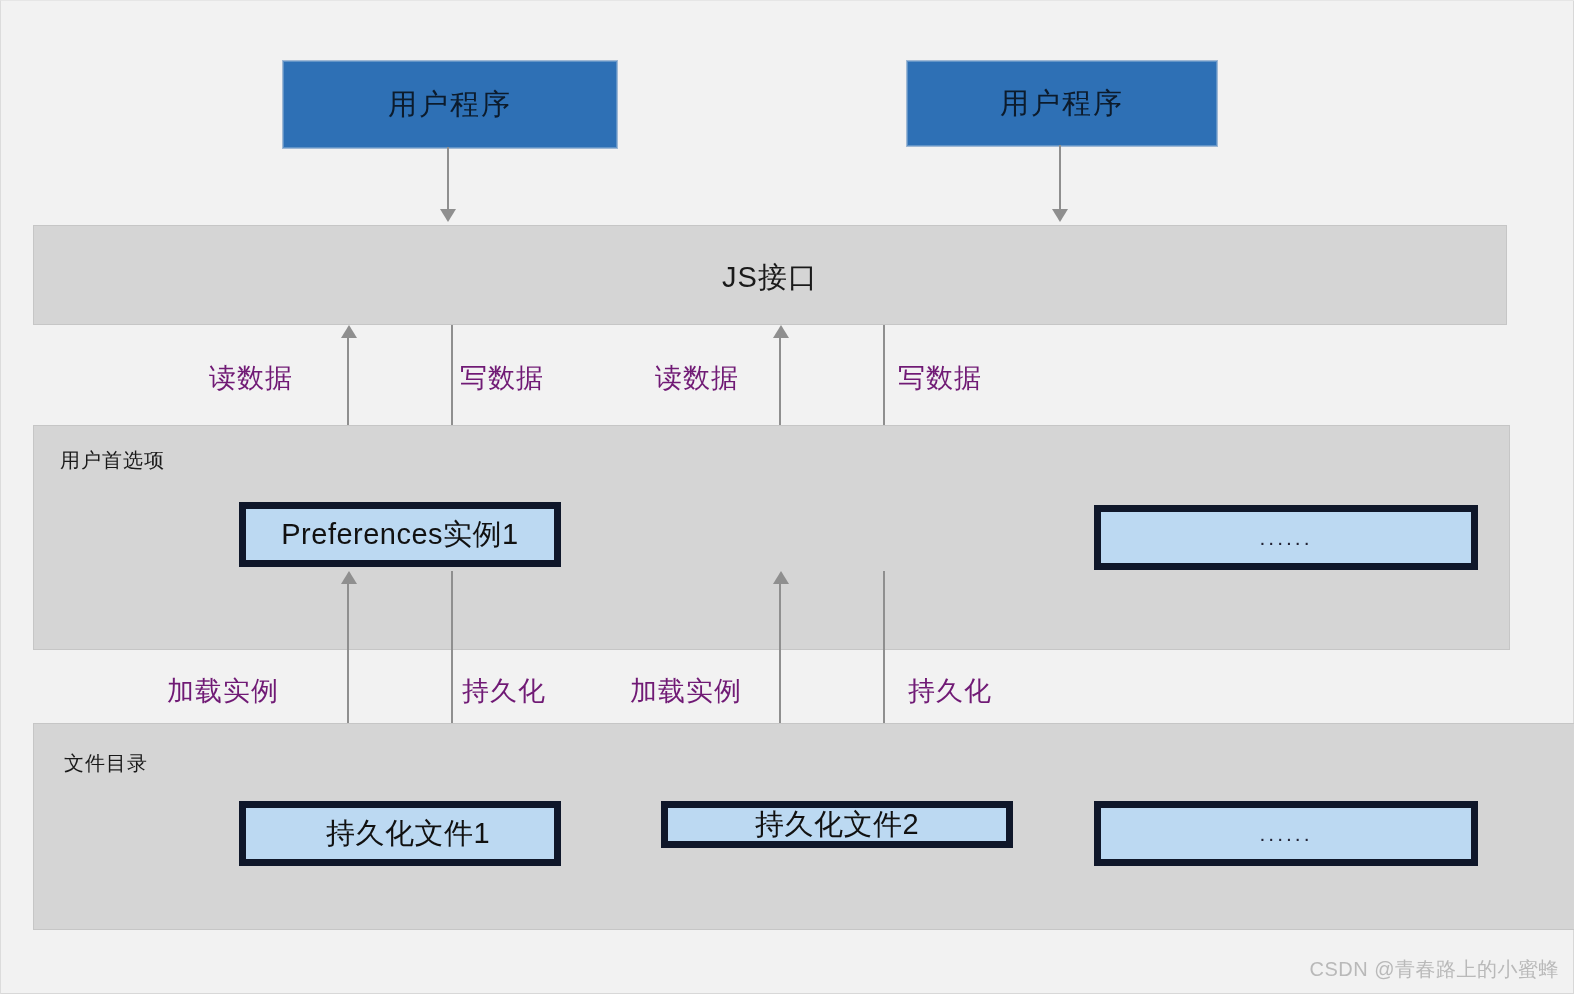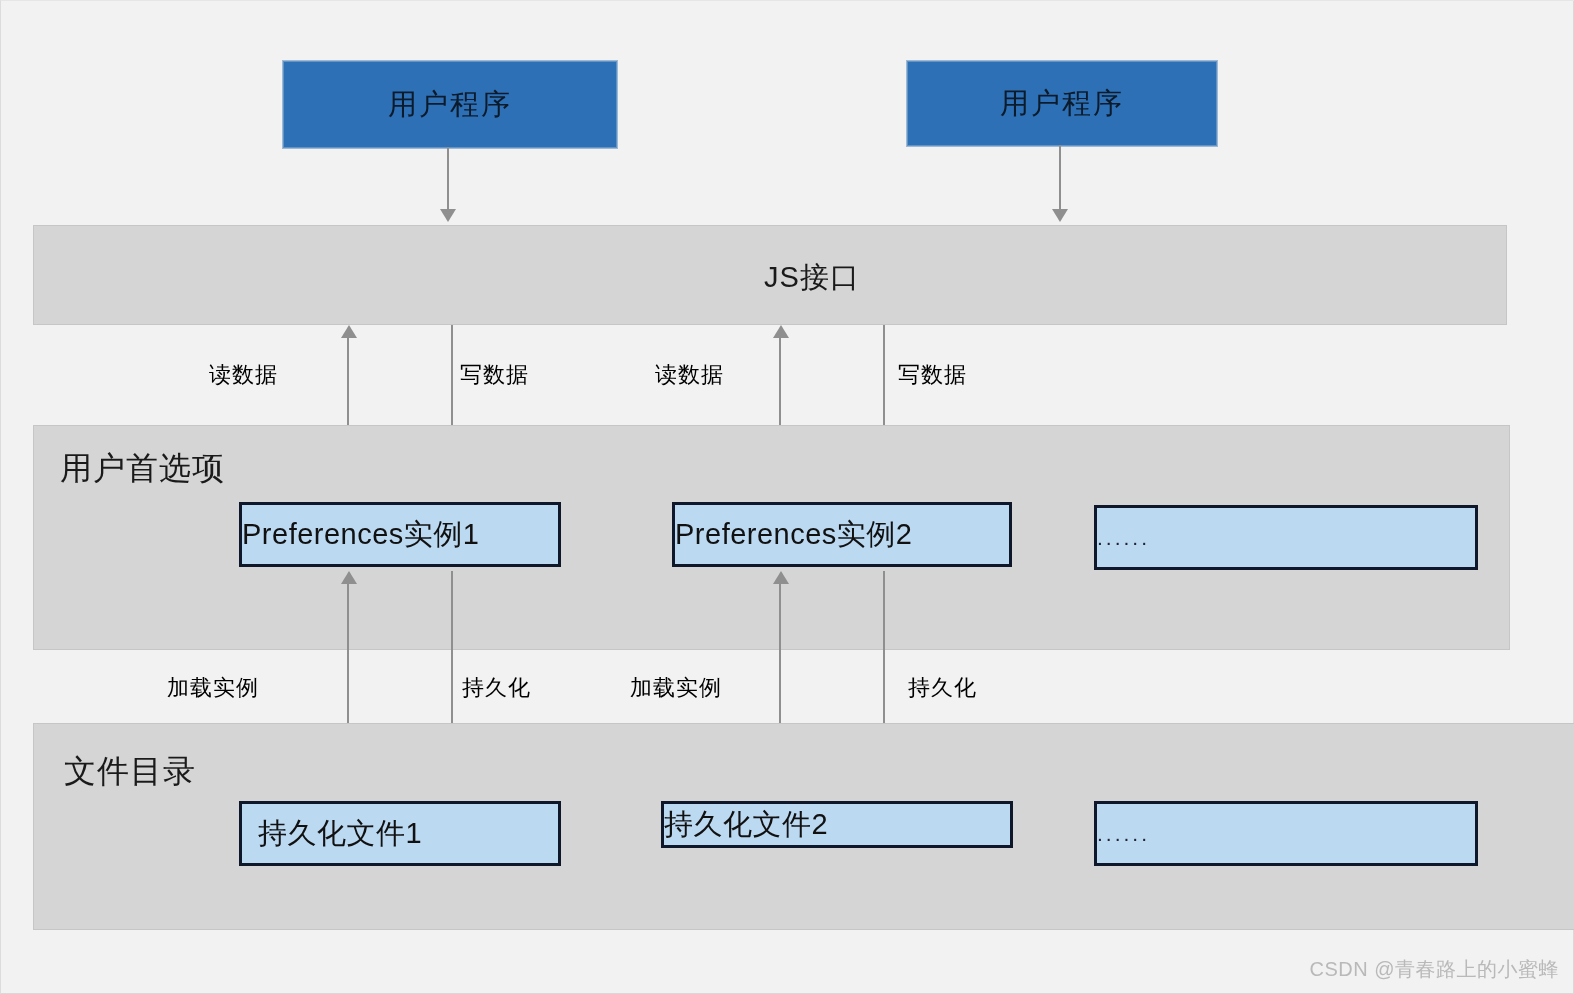--- a/index.html
+++ b/index.html
@@ -38,38 +38,37 @@
 
   
   .band{
     position:absolute;
     background:#d5d5d5;
     border:1px solid #c6c6c6;
     box-sizing:border-box;
   }
   .band-title{
     position:absolute;
-    font-size:32px;
+    font-size:20px;
     color:#1a1a1a;
     letter-spacing:1px;
   }
   .band-center-label{
     position:absolute;
     width:100%;text-align:center;
     font-size:29px;color:#1a1a1a;
     letter-spacing:1px;
-    margin-left:42px;
   }
 
   
   .blue-box{
     position:absolute;
     background:#bcd9f2;
-    border:3px solid #0f172a;
-    display:flex;align-items:center;
+    border:7px solid #0f172a;
+    display:flex;align-items:center;justify-content:center;
     font-size:29px;color:#111;
     letter-spacing:.5px;
     box-sizing:border-box;
   }
   .blue-box.dots{ font-size:21px; letter-spacing:3px; color:#223; }
 
   
   .vline{
     position:absolute;
     width:2px;
@@ -80,22 +79,22 @@
     width:0;height:0;
     border-left:8px solid transparent;
     border-right:8px solid transparent;
   }
   .arrowhead.down{ border-top:13px solid #8f8f8f; }
   .arrowhead.up{ border-bottom:13px solid #8f8f8f; }
 
   
   .edge-label{
     position:absolute;
-    font-size:22px;
-    color:#000000;
+    font-size:27px;
+    color:#701a75;
     letter-spacing:1px;
     white-space:nowrap;
   }
 
   
   .watermark{
     position:absolute;
     right:14px;bottom:10px;
     font-size:20px;
     color:#b9b9b9;
@@ -144,23 +143,20 @@
   <div class="edge-label" style="left:655px;top:360px;">读数据</div>
   <div class="edge-label" style="left:898px;top:360px;">写数据</div>
 
   <div class="band" style="left:33px;top:425px;width:1477px;height:225px;">
     <div class="band-title" style="left:26px;top:21px;">用户首选项</div>
   </div>
 
   <div class="blue-box" style="left:239px;top:502px;width:322px;height:65px;">
     <span>Preferences实例1</span>
   </div>
-  <div class="blue-box" style="left:672px;top:502px;width:340px;height:65px;">
-    <span>Preferences实例2</span>
-  </div>
   <div class="blue-box dots" style="left:1094px;top:505px;width:384px;height:65px;">
     <span>......</span>
   </div>
 
   <div class="vline" style="left:347px;top:584px;height:216px;"></div>
   <div class="arrowhead up" style="left:341px;top:571px;"></div>
 
   <div class="vline" style="left:451px;top:571px;height:215px;"></div>
   <div class="arrowhead down" style="left:445px;top:785px;"></div>
 

